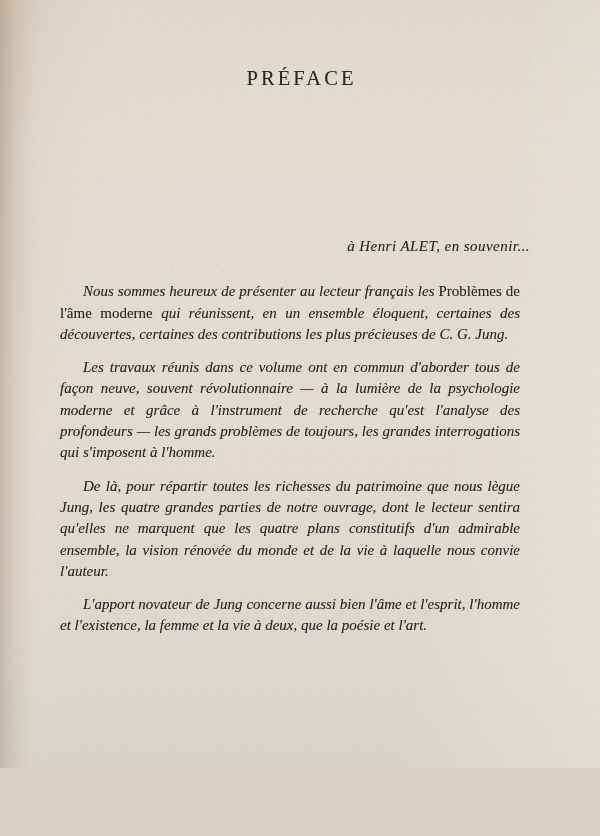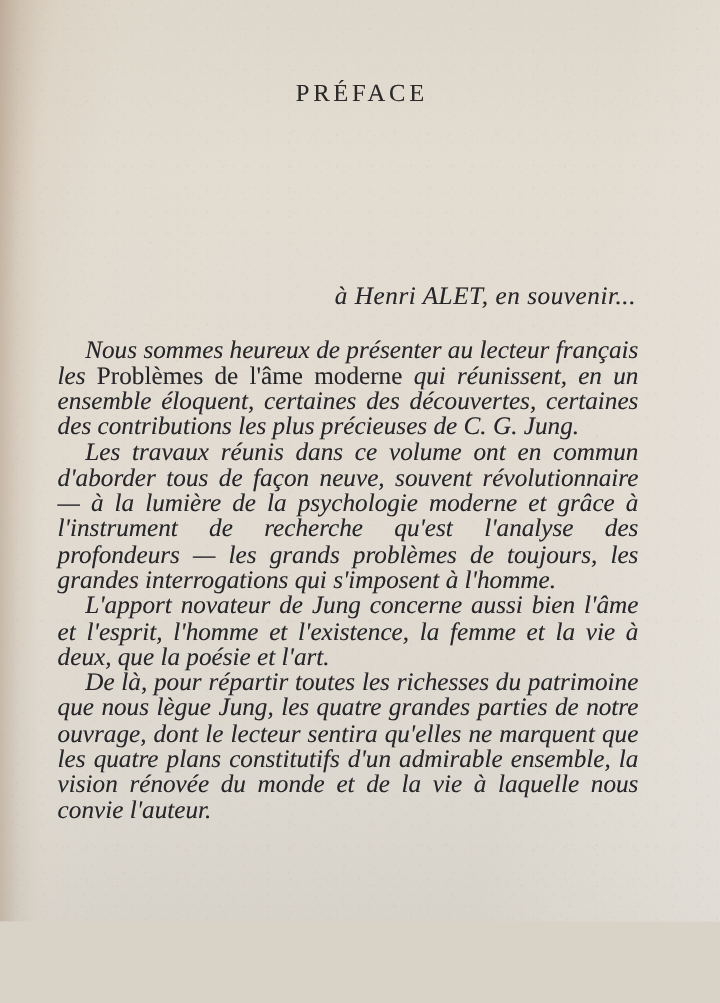--- a/index.html
+++ b/index.html
@@ -78,37 +78,37 @@
     font-style: normal;
     text-indent: 3.1px;
   }
 
   #textblock {
     position: absolute;
     left: 48px;
     top: 236px;
     width: 484px;
     color: #26262a;
-    font-size: 21px;
+    font-size: 15px;
     line-height: 21.3px;
     font-style: italic;
     text-align: justify;
     text-justify: inter-word;
   }
 
   .dedication {
     text-align: right;
     font-style: italic;
     letter-spacing: .45px;
     margin: 0 0 24px 0;
     padding-right: 2px;
   }
 
   p.para {
-    margin: 0;
+    margin: 12px;
     text-indent: 23px;
     text-align: justify;
   }
 
   .roman {
     font-style: normal;
   }
 
   
   #textblock, #heading {
@@ -126,19 +126,19 @@
   <h1 id="heading">PRÉFACE</h1>
 
   <div id="textblock">
 
     <div class="dedication">à Henri ALET, en souvenir...</div>
 
     <p class="para"><span>Nous sommes heureux de présenter au lecteur français les </span><span class="roman">Problèmes de l'âme moderne</span><span> qui réunissent, en un ensemble éloquent, certaines des découvertes, certaines des contributions les plus précieuses de C. G. Jung.</span></p>
 
     <p class="para">Les travaux réunis dans ce volume ont en commun d'aborder tous de façon neuve, souvent révolutionnaire — à la lumière de la psychologie moderne et grâce à l'instrument de recherche qu'est l'analyse des profondeurs — les grands problèmes de toujours, les grandes interrogations qui s'imposent à l'homme.</p>
 
+    <p class="para">De là, pour répartir toutes les richesses du patrimoine que nous lègue Jung, les quatre grandes parties de notre ouvrage, dont le lecteur sentira qu'elles ne marquent que les quatre plans constitutifs d'un admirable ensemble, la vision rénovée du monde et de la vie à laquelle nous convie l'auteur.</p>
+
     <p class="para">L'apport novateur de Jung concerne aussi bien l'âme et l'esprit, l'homme et l'existence, la femme et la vie à deux, que la poésie et l'art.</p>
-
-    <p class="para">De là, pour répartir toutes les richesses du patrimoine que nous lègue Jung, les quatre grandes parties de notre ouvrage, dont le lecteur sentira qu'elles ne marquent que les quatre plans constitutifs d'un admirable ensemble, la vision rénovée du monde et de la vie à laquelle nous convie l'auteur.</p>
 
 
   </div>
 </div>
 
 </body></html>

